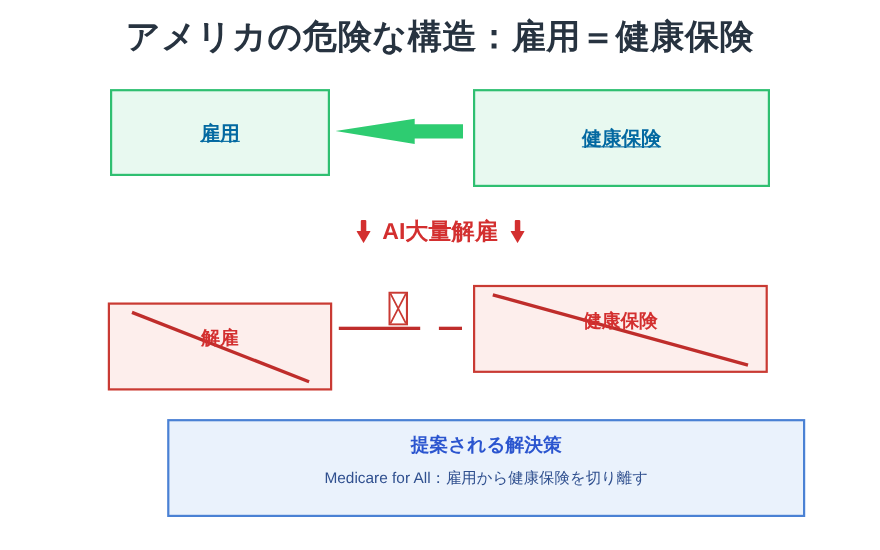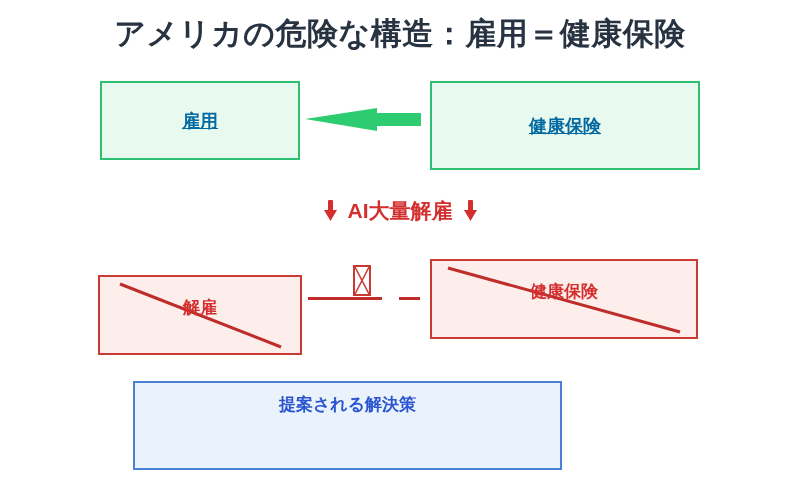--- a/index.html
+++ b/index.html
@@ -102,23 +102,23 @@
   .missing-glyph {
     position: absolute;
     left: 353px;
     top: 265px;
     width: 18px;
     height: 31px;
   }
 
   .solution-box {
     position: absolute;
-    left: 133px;
+    left: 152px;
     top: 381px;
-    width: 429px;
+    width: 580px;
     height: 89px;
     box-sizing: border-box;
     background: #eaf2fc;
     border: 2px solid #4a81d4;
     text-align: center;
   }
   .solution-heading {
     margin-top: 12px;
     color: #2b55cf;
     font-size: 17px;
@@ -179,15 +179,16 @@
 
   <div class="box box-red insurance-loss-box">
     <svg class="strike-svg" viewBox="0 0 264 76" preserveAspectRatio="none" aria-hidden="true">
       <line x1="16" y1="7" x2="248" y2="71" stroke="#bf2d2b" stroke-width="3"></line>
     </svg>
     <span class="box-label">健康保険</span>
   </div>
 
   <div class="solution-box">
     <div class="solution-heading">提案される解決策</div>
+    <div class="solution-description">Medicare for All：雇用から健康保険を切り離す</div>
   </div>
 
 </div>
 
 </body></html>

